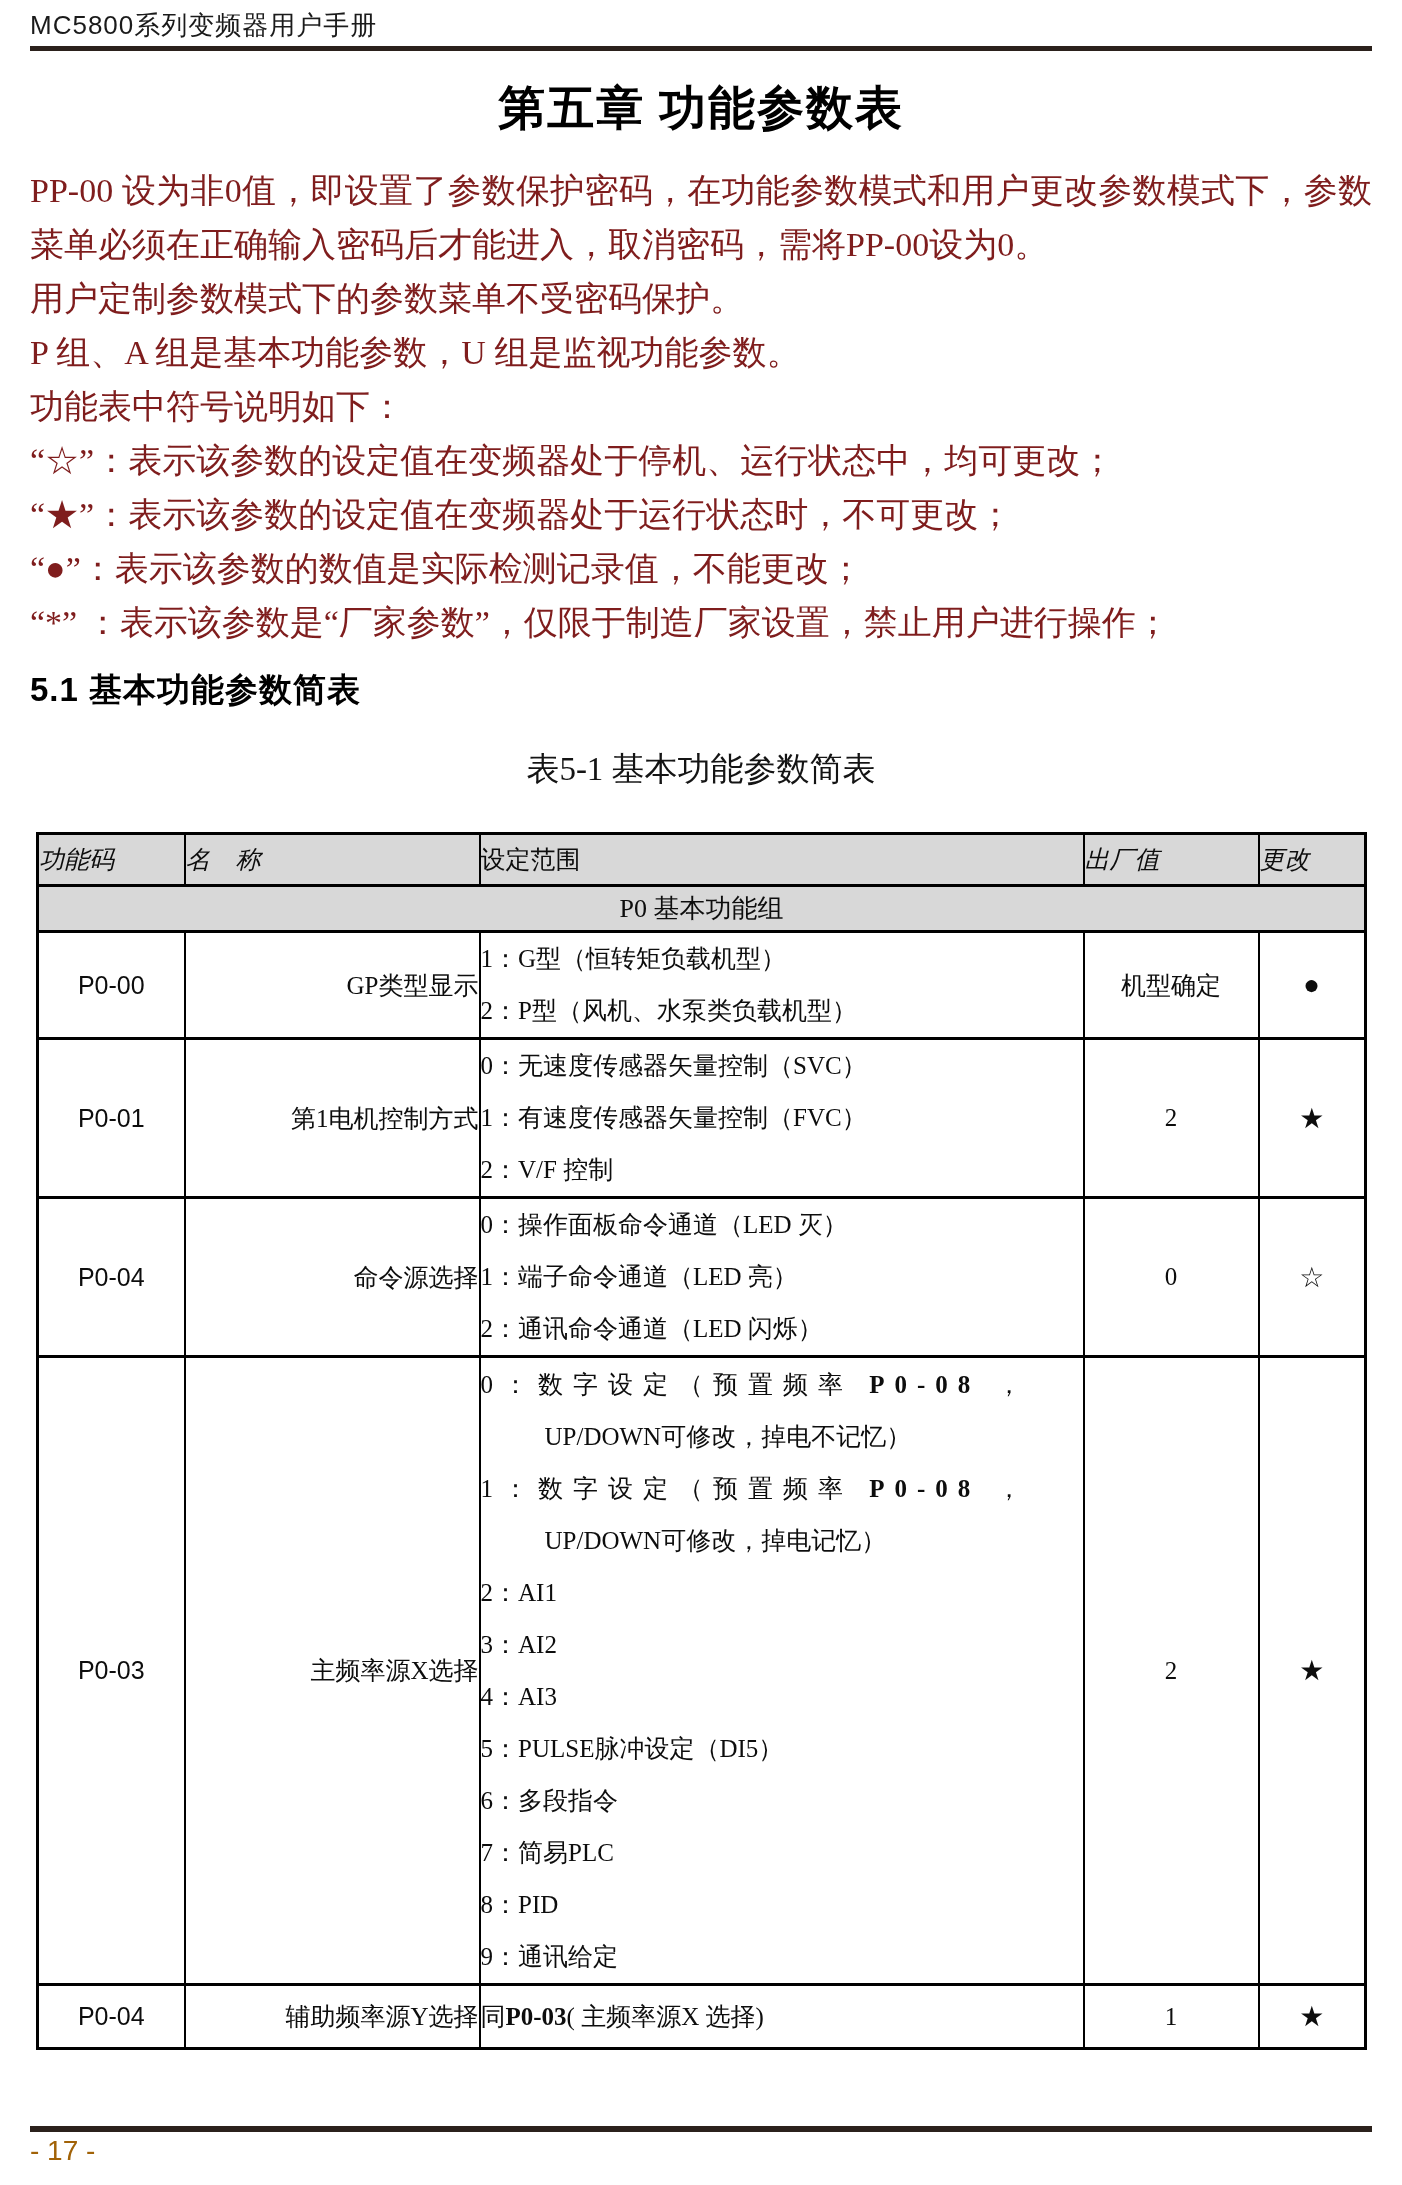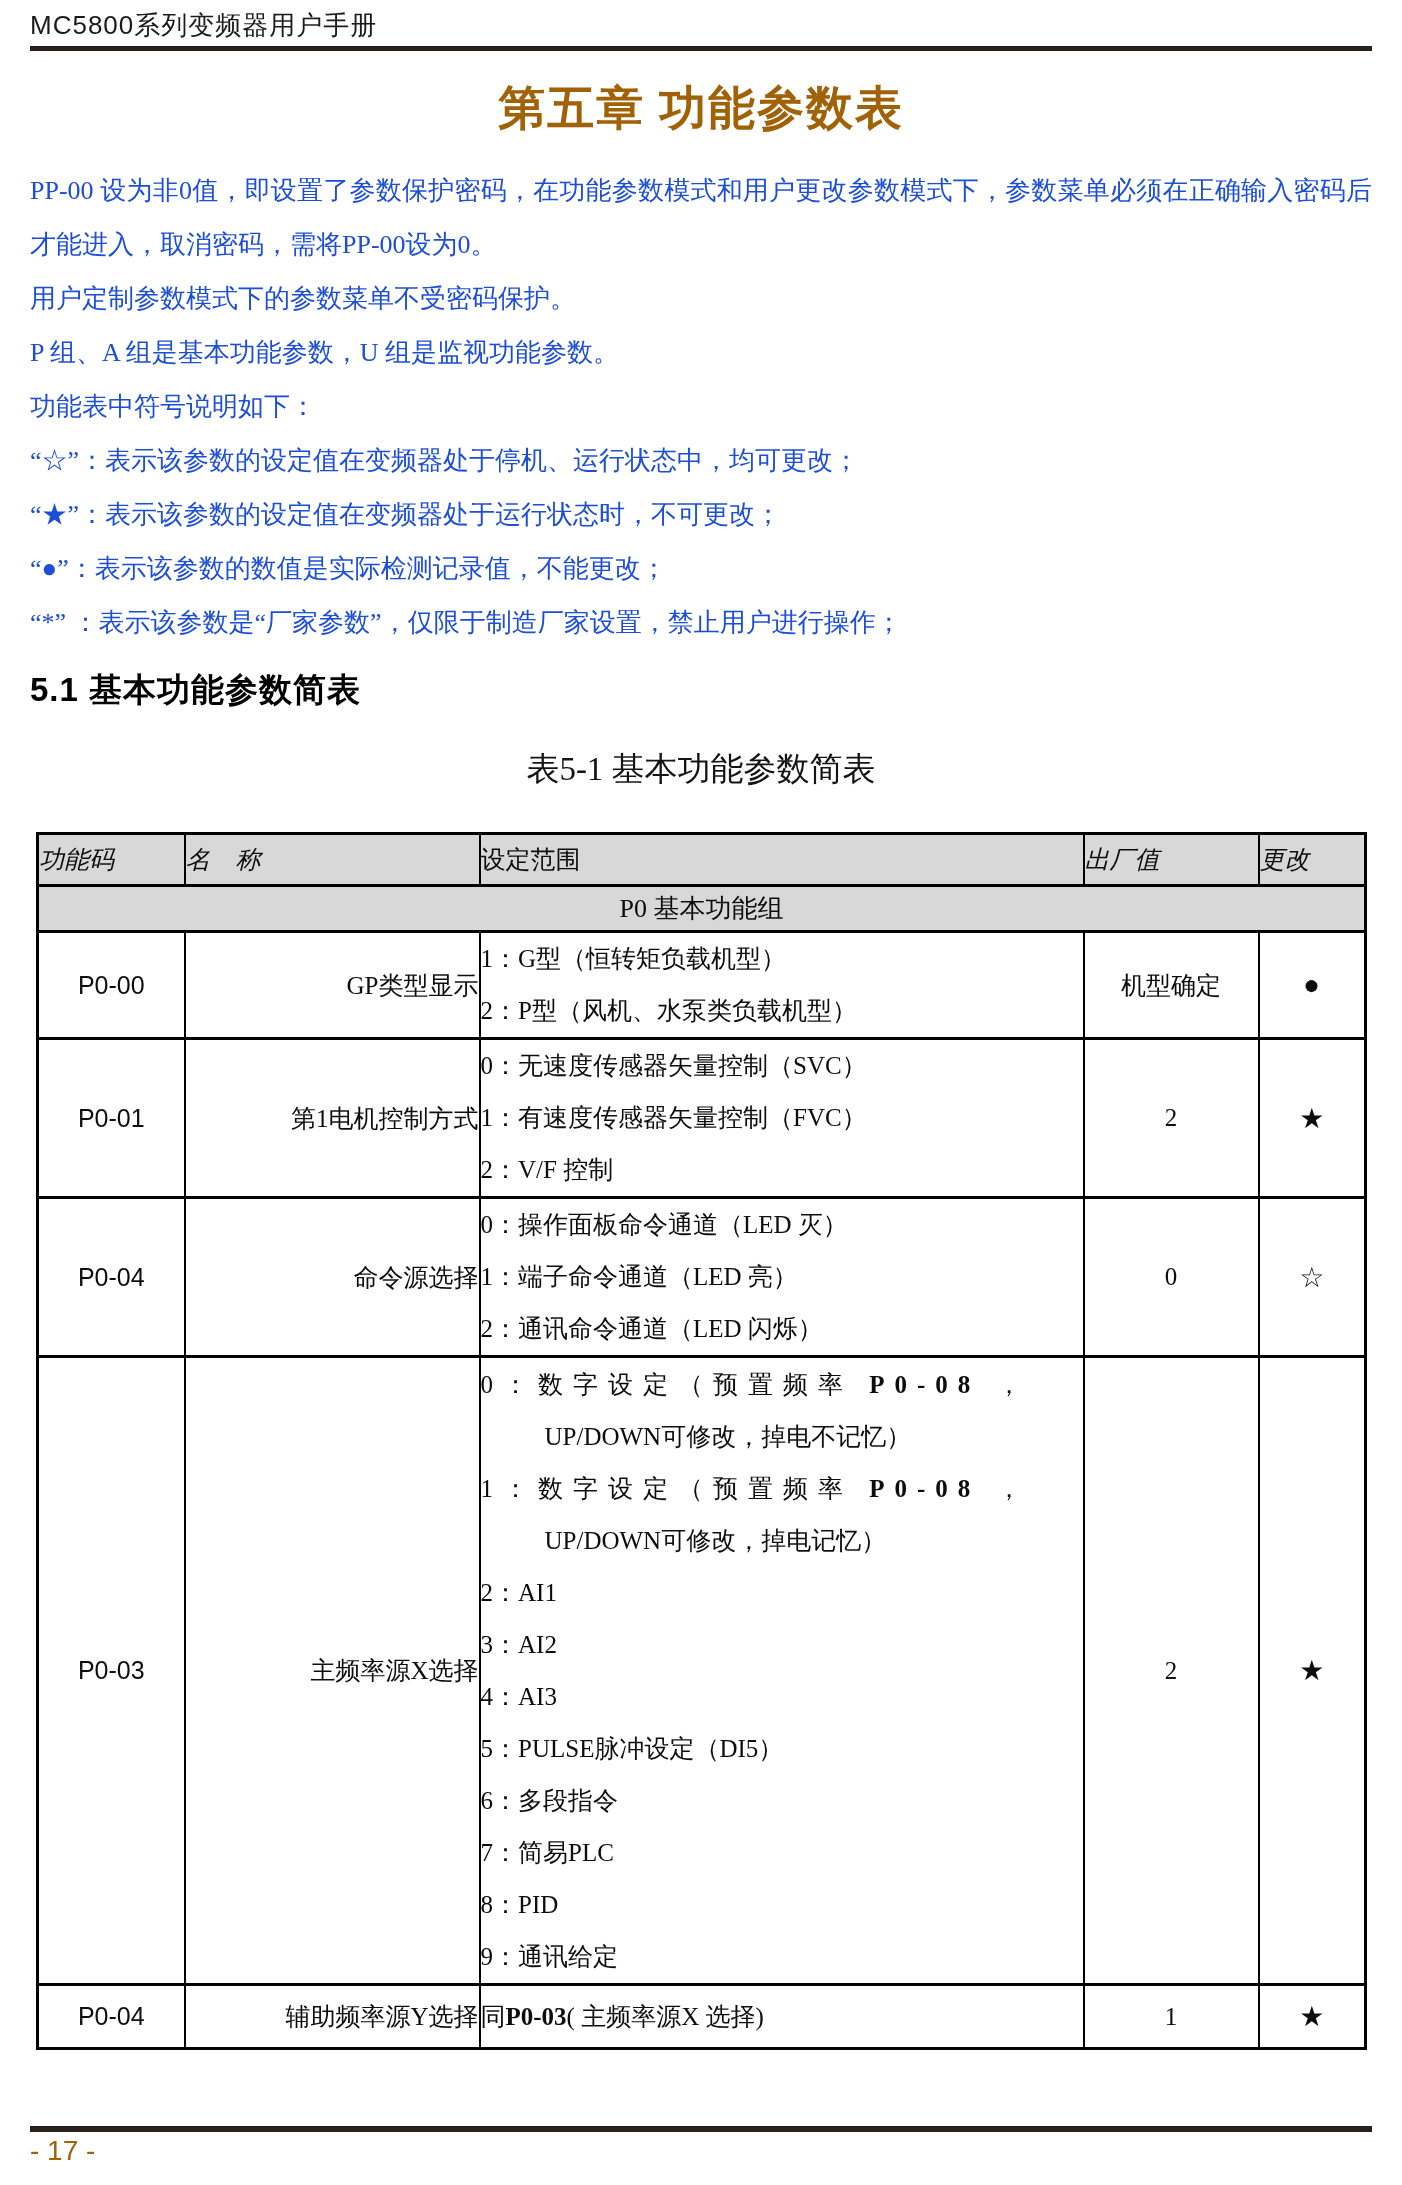--- a/index.html
+++ b/index.html
@@ -26,29 +26,29 @@
     letter-spacing: 1px;
   }
 
   
   .chapter-title {
     margin: 26px 0 0 0;
     text-align: center;
     font-size: 47px;
     font-weight: bold;
     letter-spacing: 2px;
-    color: #a16207;
+    color: #000000;
   }
 
   
   .body-text {
     margin-top: 24px;
-    font-size: 26px;
+    font-size: 34px;
     line-height: 54px;
-    color: #1d4ed8;
+    color: #7f1d1d;
   }
   .para { margin: 0; }
   .para.justify { text-align: justify; }
 
   
   .section-heading {
     margin: 18px 0 0 0;
     font-family: "Liberation Sans", sans-serif;
     font-size: 33px;
     font-weight: bold;

